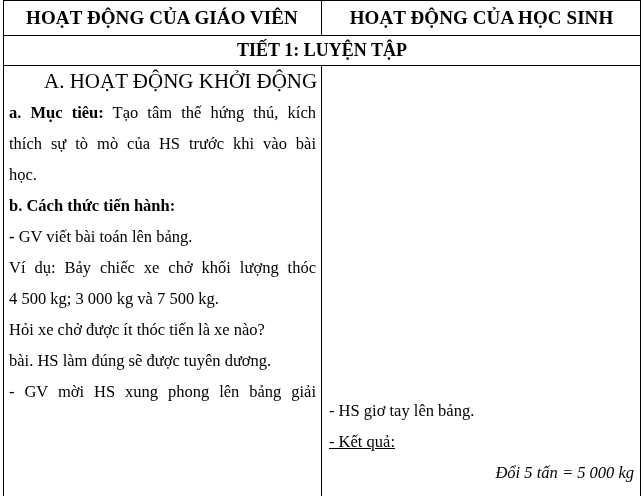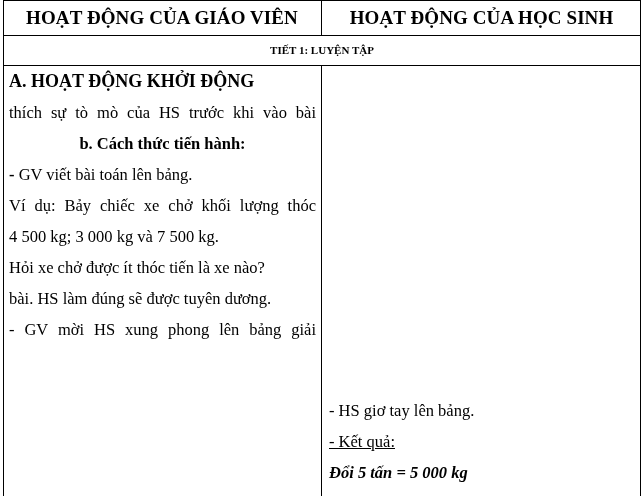--- a/index.html
+++ b/index.html
@@ -53,21 +53,21 @@
     .lesson-row {
       position: absolute;
       top: 35px;
       left: 3px;
       width: 638px;
       height: 30px;
       display: flex;
       align-items: center;
       justify-content: center;
       font-weight: bold;
-      font-size: 11px;
+      font-size: 18px;
       white-space: nowrap;
       text-align: center;
     }
     .col-left {
       position: absolute;
       left: 9px;
       top: 66px;
       width: 307px;
       font-size: 16.5px;
       line-height: 31px;
@@ -82,26 +82,27 @@
     }
     .line {
       display: block;
       white-space: nowrap;
     }
     .justify {
       text-align: justify;
       text-align-last: justify;
       white-space: normal;
     }
-    .b { font-weight: bold; text-align: center; }
-    .bi { font-weight: bold; font-style: italic; }
+    .b { font-weight: bold; }
+    .bi { font-weight: normal; font-style: italic; text-align: right; }
     .u { text-decoration: underline; }
     .section-title {
-      font-weight: bold;
-      font-size: 18px;
+      font-weight: normal;
+      font-size: 21px;
+      margin-left: 35px;
     }
   </style>
 </head>
 <body>
 
 <div class="page"></div>
 
 <div class="hline" style="top:0;"></div>
 <div class="hline" style="top:35px;"></div>
 <div class="hline" style="top:65px;"></div>
@@ -109,21 +110,23 @@
 <div class="vline" style="top:0; height:35px;"></div>
 <div class="vline" style="top:65px; height:431px;"></div>
 
 <div class="head-cell" style="left:3px; width:318px;">HOẠT ĐỘNG CỦA GIÁO VIÊN</div>
 <div class="head-cell" style="left:322px; width:319px;">HOẠT ĐỘNG CỦA HỌC SINH</div>
 
 <div class="lesson-row">TIẾT 1: LUYỆN TẬP</div>
 
 <div class="col-left">
   <span class="line section-title">A. HOẠT ĐỘNG KHỞI ĐỘNG</span>
+  <span class="line justify"><span class="b">a. Mục tiêu:</span><span> Tạo tâm thế hứng thú, kích</span></span>
   <span class="line justify">thích sự tò mò của HS trước khi vào bài</span>
+  <span class="line">học.</span>
   <span class="line b">b. Cách thức tiến hành:</span>
   <span class="line"><span class="b">-</span><span> GV viết bài toán lên bảng.</span></span>
   <span class="line justify">Ví dụ: Bảy chiếc xe chở khối lượng thóc</span>
   <span class="line">4 500 kg; 3 000 kg và 7 500 kg.</span>
   <span class="line">Hỏi xe chở được ít thóc tiến là xe nào?</span>
   <span class="line">bài. HS làm đúng sẽ được tuyên dương.</span>
   <span class="line justify">- GV mời HS xung phong lên bảng giải</span>
 </div>
 
 <div class="col-right">

